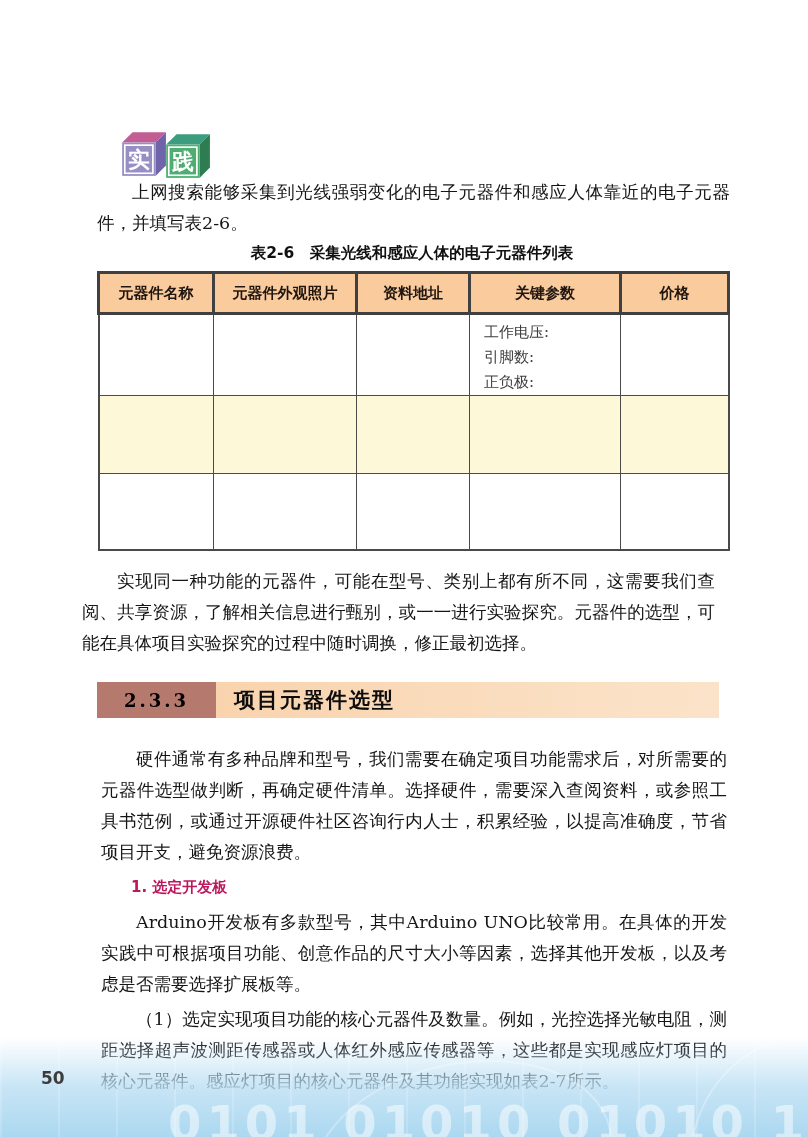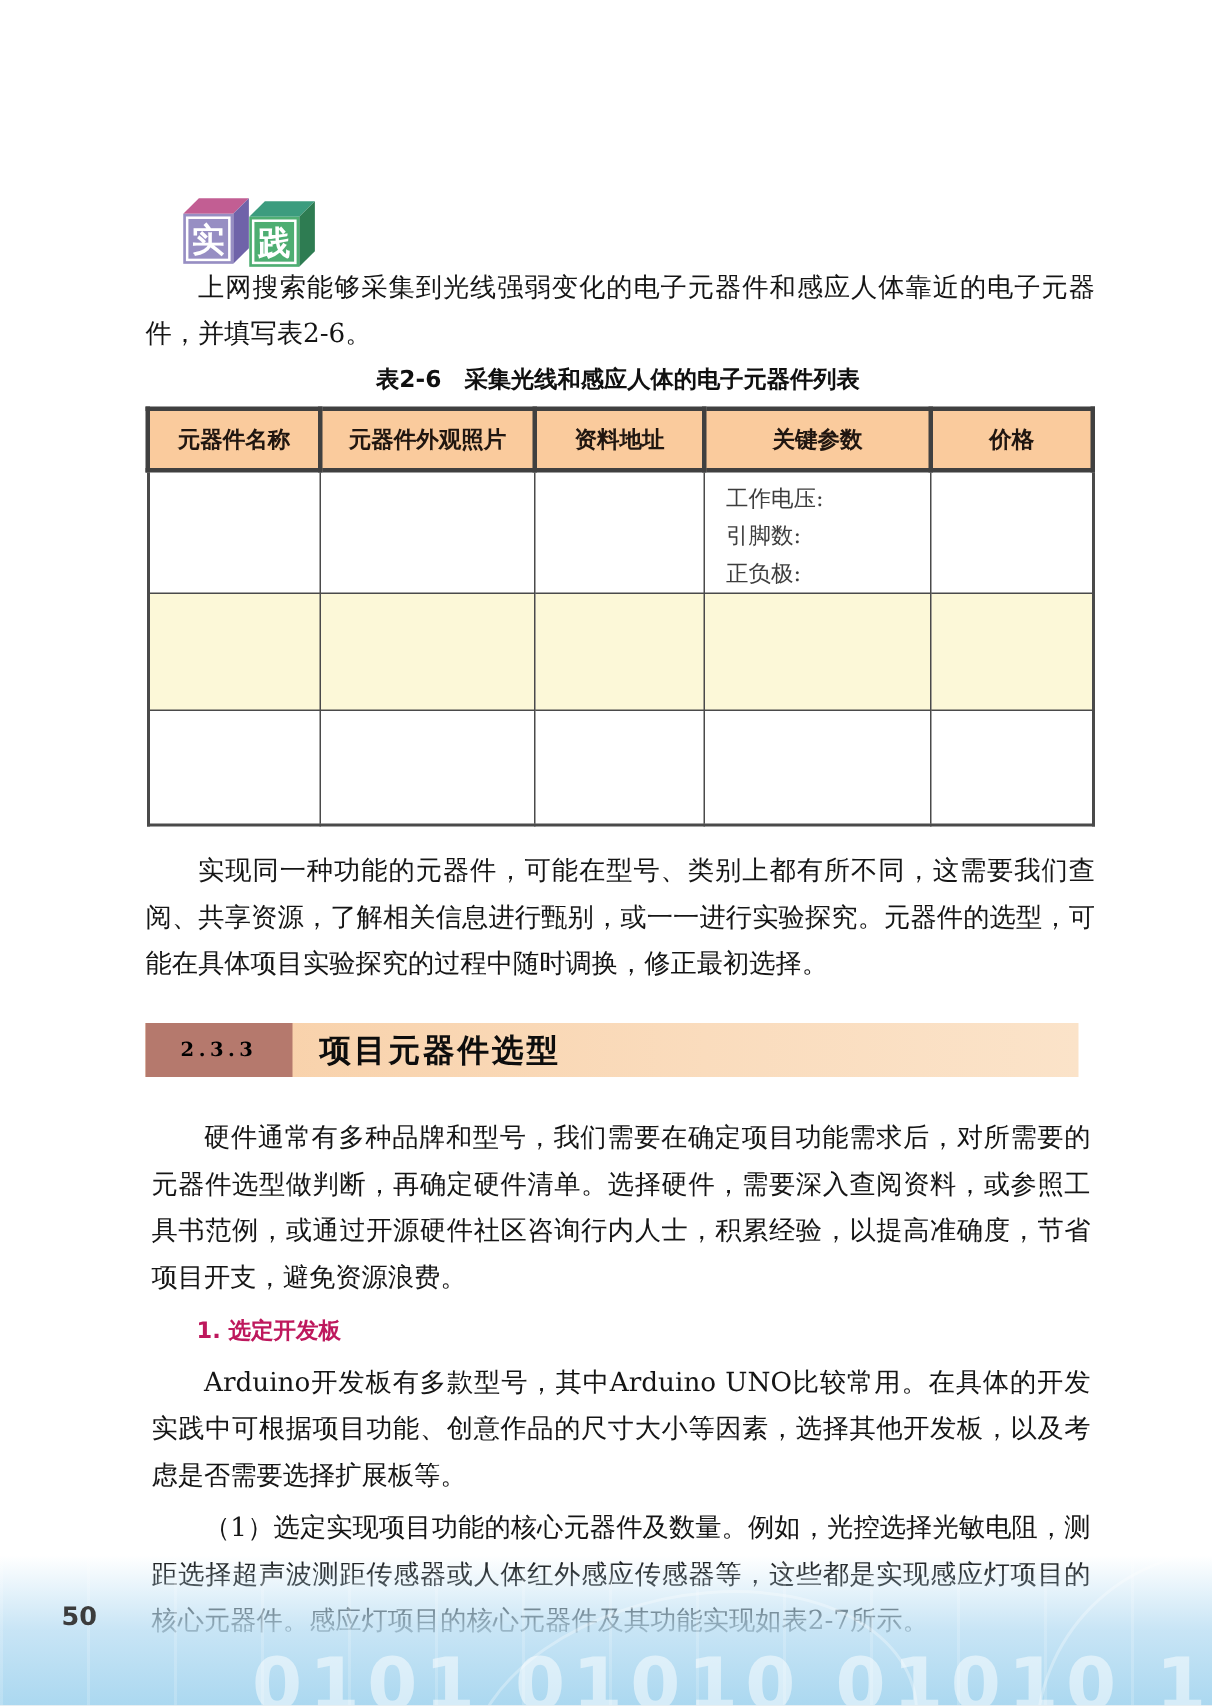--- a/index.html
+++ b/index.html
@@ -27,41 +27,41 @@
 
   
   .badge{position:absolute;left:118px;top:129px;display:flex;}
   .badge svg{display:block;}
   .cube2{margin-left:-6px;margin-top:2px;}
 
   
   .para{font-size:17.5px;line-height:31px;color:#151515;text-align:justify;
     text-indent:2em;margin:0;}
   .p-intro{position:absolute;left:97px;top:177px;width:633px;}
-  .p-after{position:absolute;left:97px;top:566px;width:633px;}
+  .p-after{position:absolute;left:82px;top:566px;width:633px;}
 
   
   .tbl-caption{position:absolute;left:97px;top:243px;width:630px;text-align:center;
     font-family:"DejaVu Sans",sans-serif;font-weight:bold;font-size:15.5px;color:#101010;}
   table.ctable{position:absolute;left:97px;top:271px;width:630px;border-collapse:collapse;
     table-layout:fixed;border:2px solid #4a4a4a;}
   .ctable th{height:36px;background:#FACB9D;border:3px solid #404040;
     font-family:"DejaVu Sans",sans-serif;font-weight:bold;font-size:15px;color:#201610;}
   .ctable td{border:1px solid #4a4a4a;background:#fff;}
   .ctable tr.r1 td{height:75px;}
   .ctable tr.r2 td{height:75px;background:#FCF8D8;}
   .ctable tr.r3 td{height:73px;}
   .kp{vertical-align:top;padding:5px 4px 0 14px;}
   .kp div{font-size:15px;line-height:25px;color:#3d3d3d;}
 
   
   .sec-band{position:absolute;left:97px;top:682px;width:622px;height:36px;display:flex;
     background:linear-gradient(90deg,#F8CFA6 0%,#FADCBD 60%,#FBE3C9 100%);}
-  .sec-num{width:98px;background:#B5796D;color:#000;display:flex;align-items:center;
-    justify-content:center;font-family:"DejaVu Serif",serif;font-weight:bold;font-size:13px;
+  .sec-num{width:119px;background:#B5796D;color:#000;display:flex;align-items:center;
+    justify-content:center;font-family:"DejaVu Serif",serif;font-weight:bold;font-size:18px;
     letter-spacing:3px;}
   .sec-title{align-self:center;padding-left:18px;font-family:"DejaVu Sans",sans-serif;
     font-weight:bold;font-size:21px;color:#0d0d0d;letter-spacing:2px;}
 
   
   .text-block{position:absolute;left:97px;top:740px;width:634px;}
   .text-block p{margin:4px;}
   .num-head{font-family:"DejaVu Sans",sans-serif;font-weight:bold;font-size:15px;
     line-height:31px;text-indent:2em;color:#be185d;margin:0;}
 

